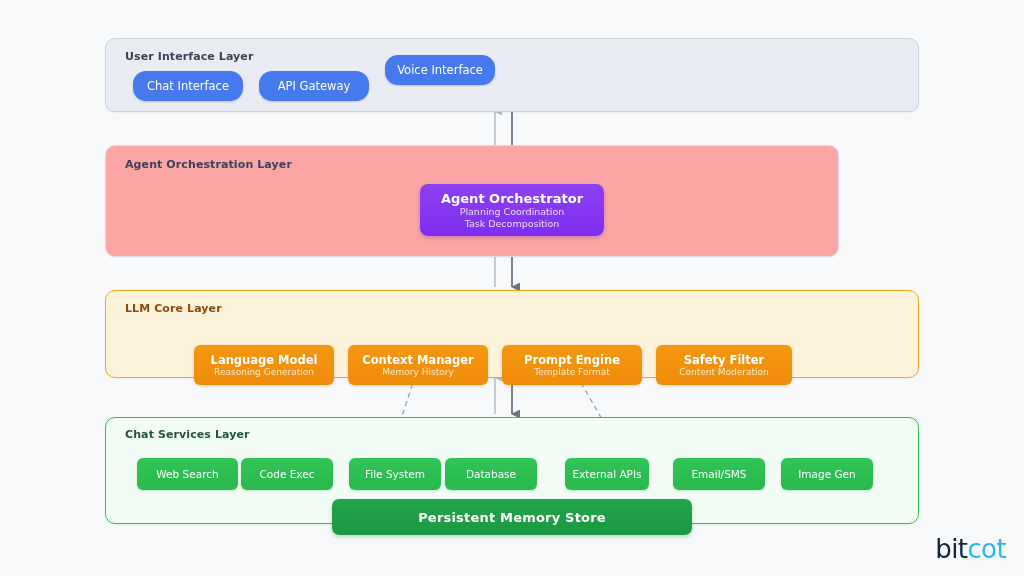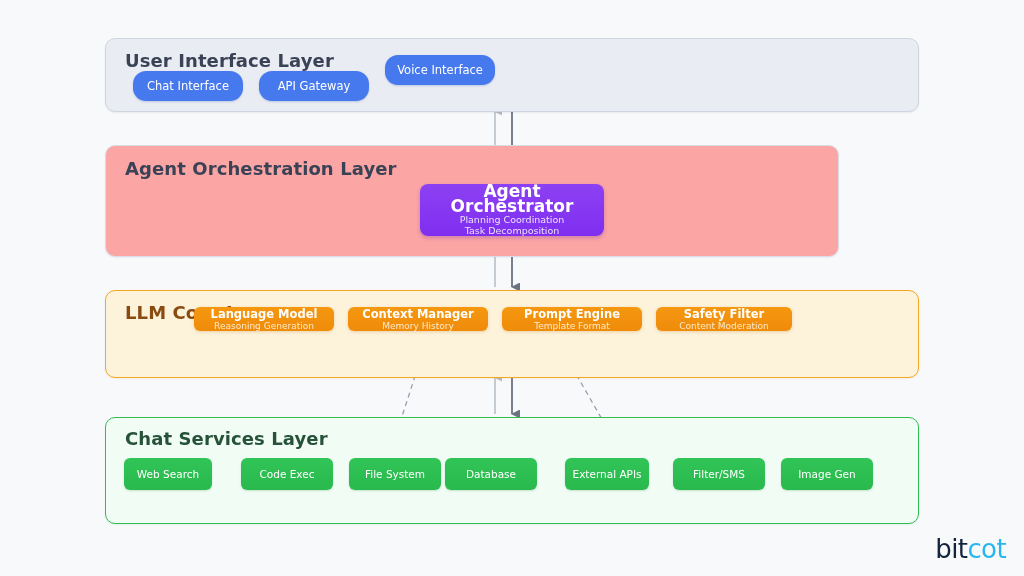--- a/index.html
+++ b/index.html
@@ -34,21 +34,21 @@
   
   .layer {
     position: absolute;
     box-sizing: border-box;
     border-radius: 10px;
     z-index: 2;
   }
   .layer-title {
     position: absolute;
     font-weight: bold;
-    font-size: 18px;
+    font-size: 11px;
     letter-spacing: 0.1px;
   }
 
   .layer-ui {
     left: 105px; top: 38px;
     width: 814px; height: 74px;
     background: #e9ecf3;
     border: 1px solid #cfd5e0;
     box-shadow: 0 1px 2px rgba(30,40,60,0.07);
   }
@@ -104,28 +104,28 @@
   }
 
   .orchestrator {
     background: #8b3cf0;
     background: linear-gradient(180deg,#8c41f2 0%,#7f2ef0 100%);
     left: 420px; top: 184px;
     width: 184px; height: 52px;
     border-radius: 8px;
     box-shadow: 0 2px 4px rgba(90,30,180,0.28);
   }
-  .orchestrator .n-title { font-size: 17px; font-weight: bold; line-height: 15px; }
+  .orchestrator .n-title { font-size: 13px; font-weight: bold; line-height: 15px; }
   .orchestrator .n-sub { font-size: 9.5px; line-height: 11.5px; color: #ece0ff; }
 
   .llm-box {
     background: #f29011;
     background: linear-gradient(180deg,#f5970f 0%,#ef8c0b 100%);
-    top: 307px;
-    height: 24px;
+    top: 345px;
+    height: 40px;
     border-radius: 6px;
     box-shadow: 0 1px 3px rgba(180,110,10,0.25);
   }
   .llm-box .n-title { font-size: 11.5px; font-weight: bold; line-height: 14px; }
   .llm-box .n-sub { font-size: 9px; line-height: 11px; color: #fde9c9; }
 
   .tool-chip {
     background: #2dbf53;
     background: linear-gradient(180deg,#31c457 0%,#29b94d 100%);
     top: 458px;
@@ -227,40 +227,43 @@
     <span class="n-sub">Content Moderation</span>
   </div>
   <div class="node llm-box" style="left:502px; width:140px;">
     <span class="n-title">Prompt Engine</span>
     <span class="n-sub">Template Format</span>
   </div>
 
   <div class="layer layer-tools">
     <div class="layer-title">Chat Services Layer</div>
   </div>
-  <div class="node tool-chip" style="left:124px; width:88px;">
+  <div class="node tool-chip" style="left:137px; width:101px;">
     <span>Web Search</span>
   </div>
   <div class="node tool-chip" style="left:241px; width:92px;">
     <span>Code Exec</span>
   </div>
   <div class="node tool-chip" style="left:349px; width:92px;">
     <span>File System</span>
   </div>
   <div class="node tool-chip" style="left:445px; width:92px;">
     <span>Database</span>
   </div>
   <div class="node tool-chip" style="left:565px; width:84px;">
     <span>External APIs</span>
   </div>
   <div class="node tool-chip" style="left:673px; width:92px;">
-    <span>Filter/SMS</span>
+    <span>Email/SMS</span>
   </div>
   <div class="node tool-chip" style="left:781px; width:92px;">
     <span>Image Gen</span>
   </div>
 
+  <div class="node memory-store">
+    <span>Persistent Memory Store</span>
+  </div>
 
   <div class="brand">
     <span class="bit">bit</span><span class="cot">cot</span>
   </div>
 
 </div>
 
 </body></html>

